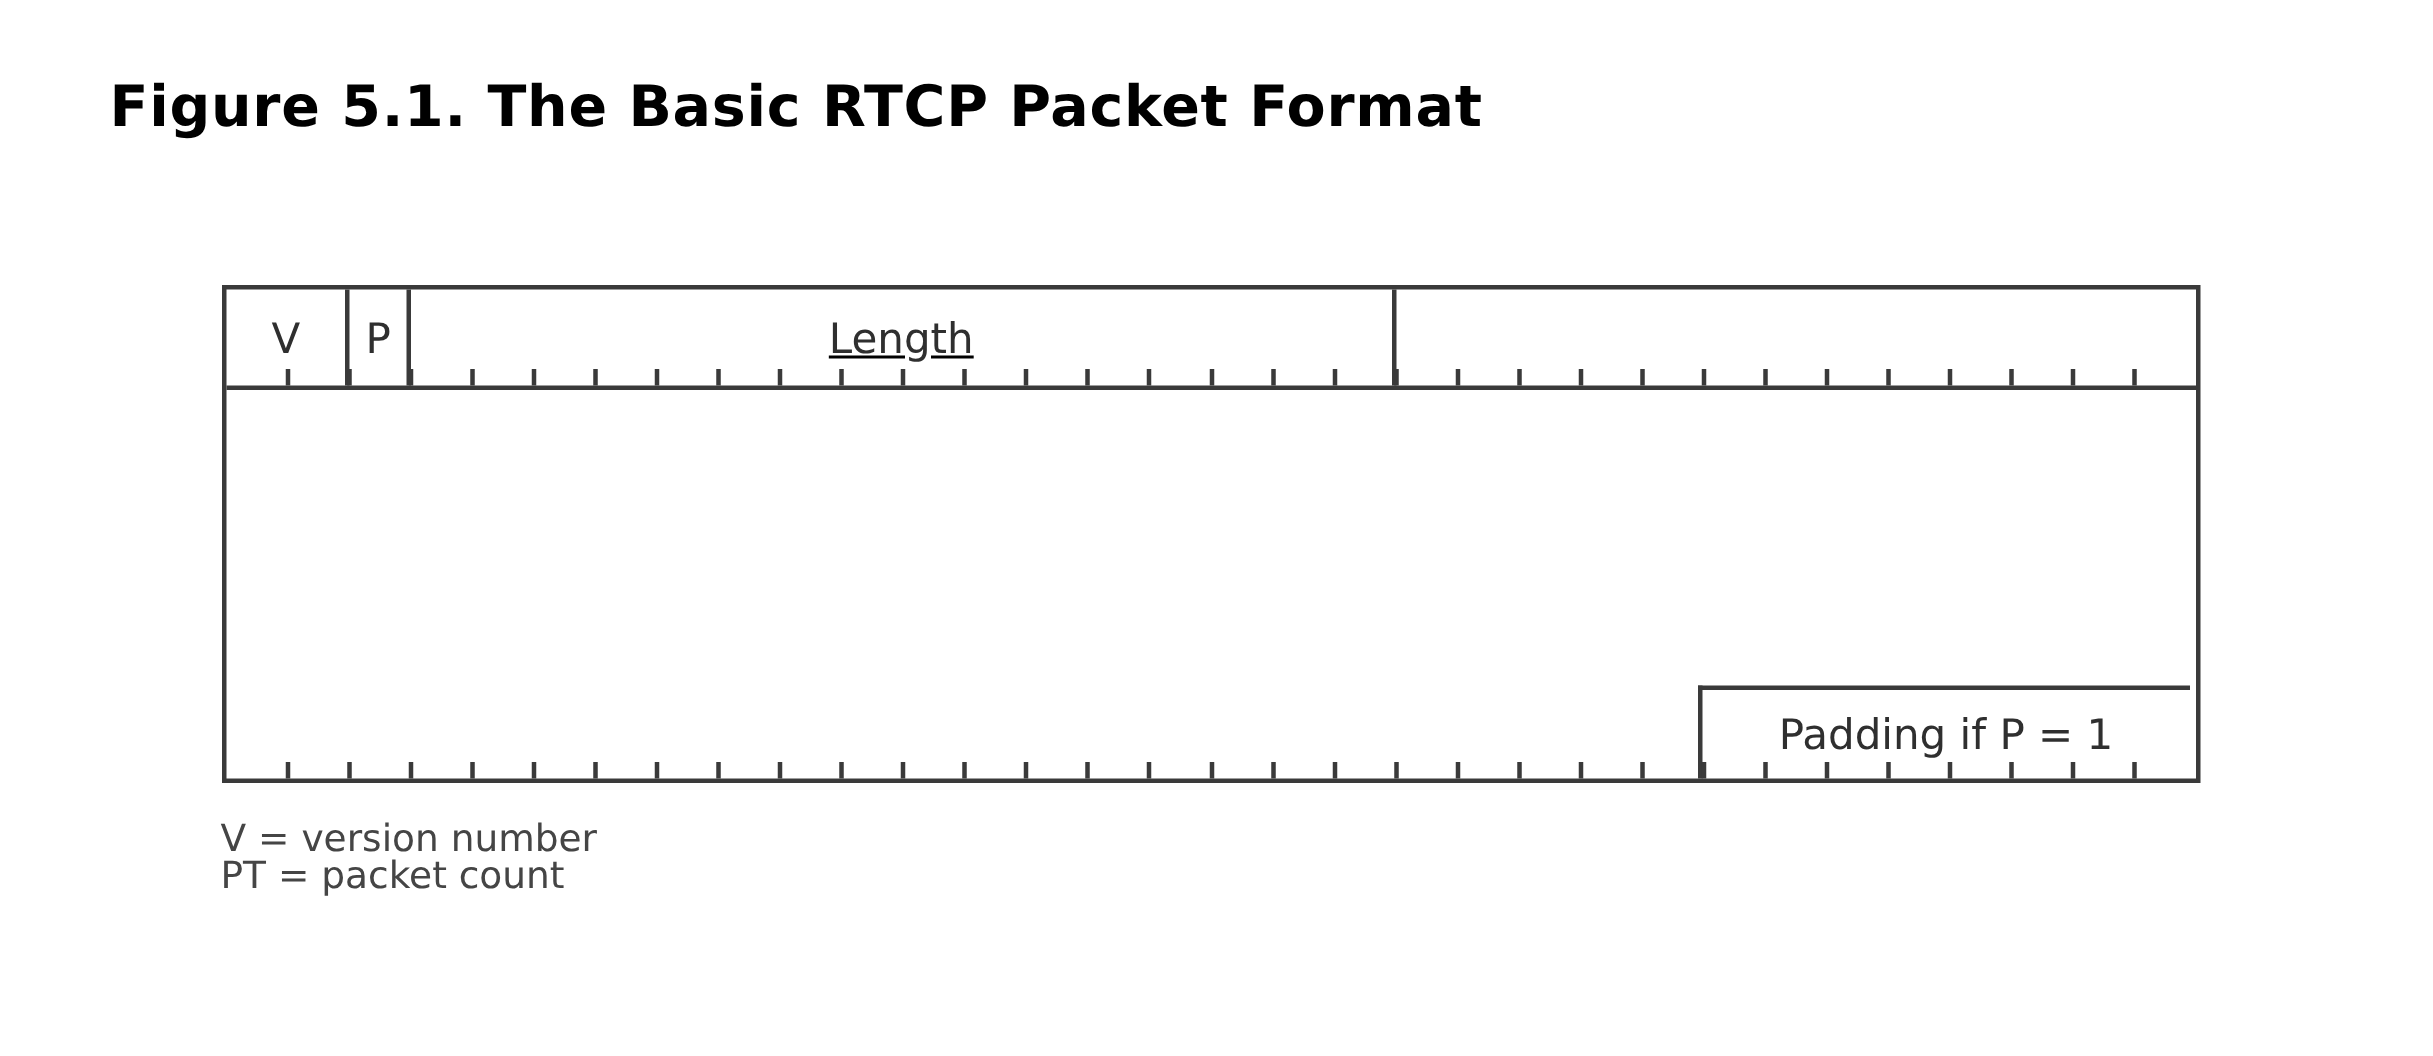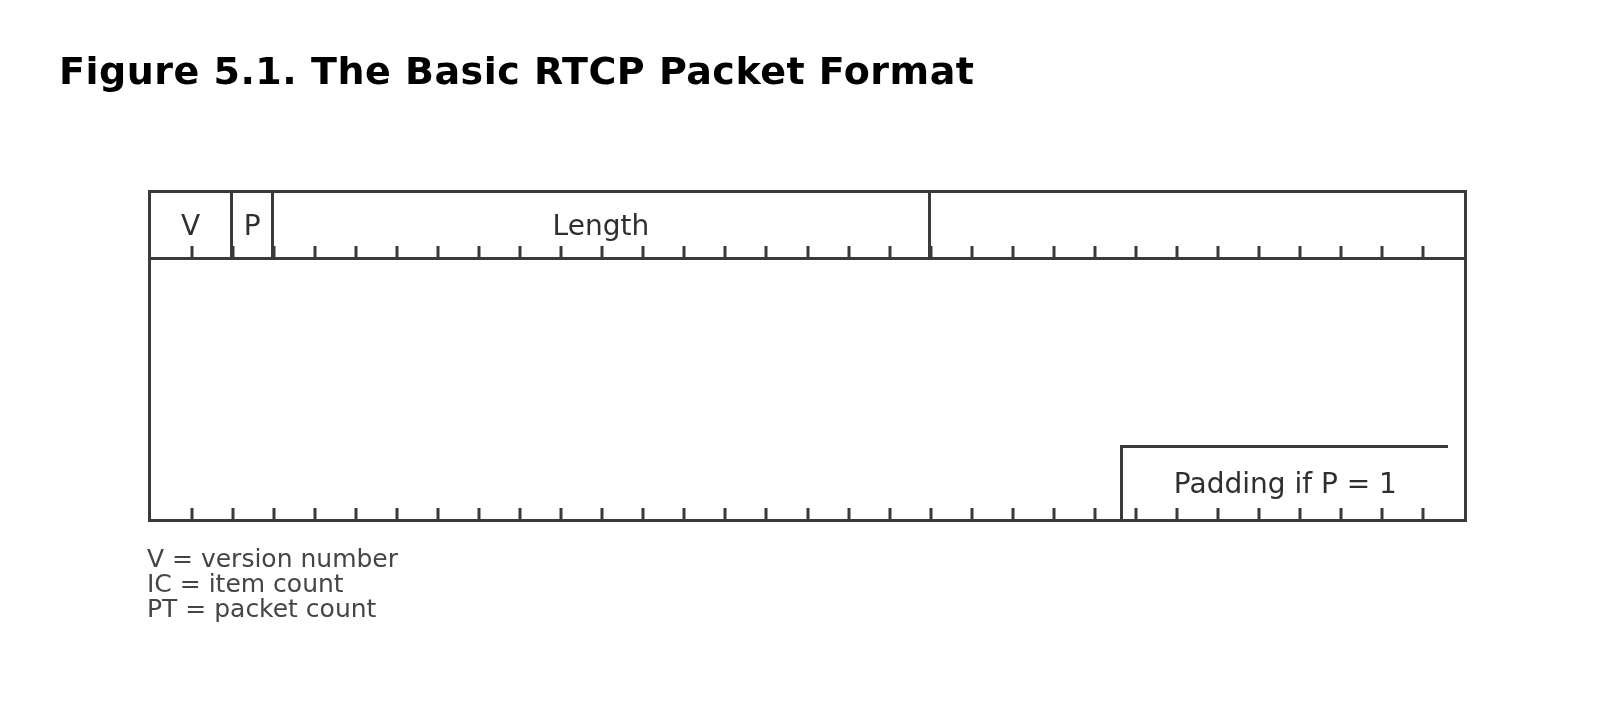--- a/index.html
+++ b/index.html
@@ -8,21 +8,21 @@
   .page {
     position: relative;
     width: 1622px;
     height: 704px;
     background: #ffffff;
     overflow: hidden;
     font-family: "DejaVu Sans", "Liberation Sans", sans-serif;
   }
   .figure-title {
     position: absolute;
-    left: 59px;
+    left: 73px;
     top: 51px;
     font-size: 38px;
     line-height: 1.1;
     font-weight: bold;
     letter-spacing: 0.5px;
     color: #000000;
     white-space: nowrap;
   }
   .diagram {
     position: absolute;
@@ -61,23 +61,23 @@
     left: 0;
     width: 100%;
     text-align: center;
     font-size: 28px;
     color: #2f2f2f;
     transform: translateX(-40px);
     white-space: nowrap;
   }
   .padding-box {
     position: absolute;
-    right: 16px;
+    right: 4px;
     bottom: 0;
-    height: 74px;
+    height: 62px;
     border-top: 3px solid var(--line);
     border-left: 3px solid var(--line);
     display: flex;
     align-items: center;
     justify-content: center;
   }
   .padding-label {
     font-size: 28px;
     color: #2f2f2f;
     white-space: nowrap;
@@ -117,21 +117,21 @@
 
   <div class="diagram">
 
     <div class="header-row">
       <div class="field" style="width: 6.25%;">
         <span class="field-label">V</span>
       </div>
       <div class="field" style="width: 3.125%;">
         <span class="field-label">P</span>
       </div>
-      <div class="field" style="width: 50%;">
+      <div class="field" style="width: 50%; text-decoration: underline;">
         <span class="field-label">Length</span>
       </div>
       <div class="tickbar">
           <div class="tick" style="left: 3.125%;"></div>
           <div class="tick" style="left: 6.25%;"></div>
           <div class="tick" style="left: 9.375%;"></div>
           <div class="tick" style="left: 12.5%;"></div>
           <div class="tick" style="left: 15.625%;"></div>
           <div class="tick" style="left: 18.75%;"></div>
           <div class="tick" style="left: 21.875%;"></div>
@@ -198,17 +198,16 @@
           <div class="tick" style="left: 90.625%;"></div>
           <div class="tick" style="left: 93.75%;"></div>
           <div class="tick" style="left: 96.875%;"></div>
         </div>
     </div>
 
   </div>
 
   <div class="legend">
     <div class="legend-line">V = version number</div>
-    <div class="legend-line">IC = item count</div>
     <div class="legend-line">PT = packet count</div>
   </div>
 
 </div>
 
 </body></html>

